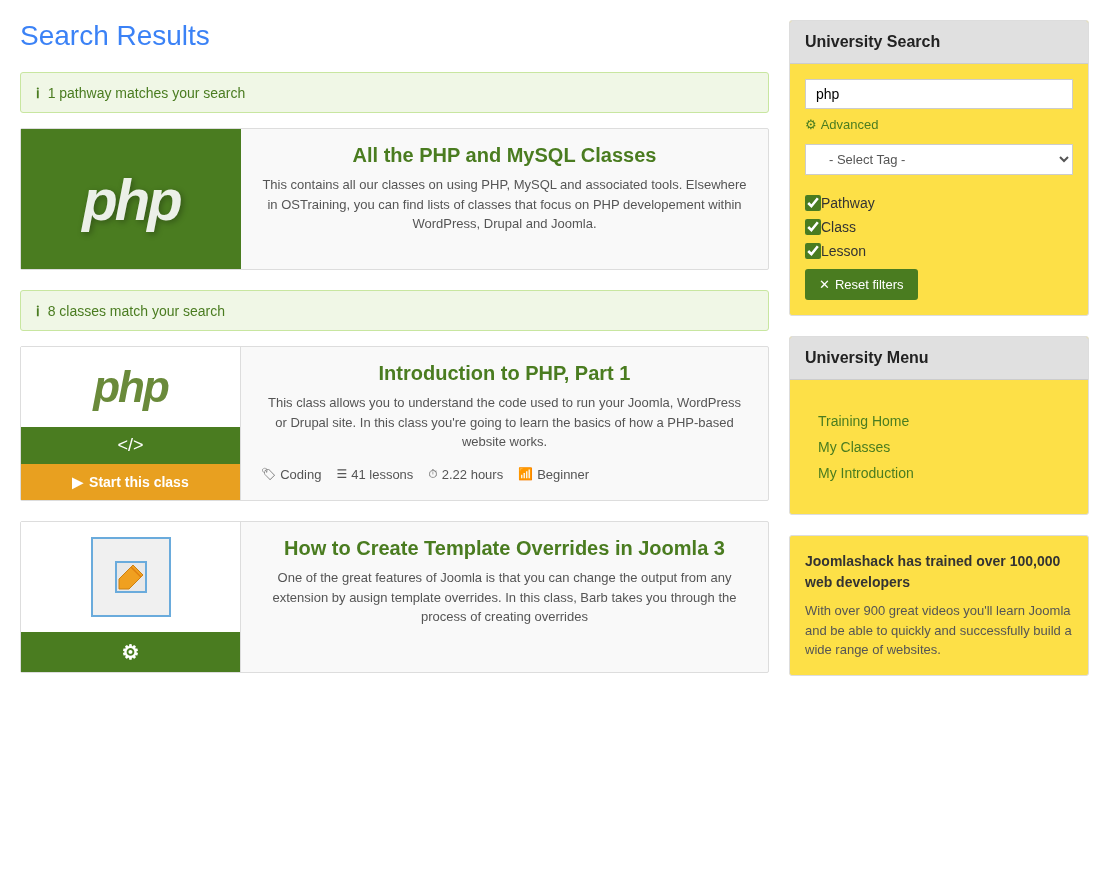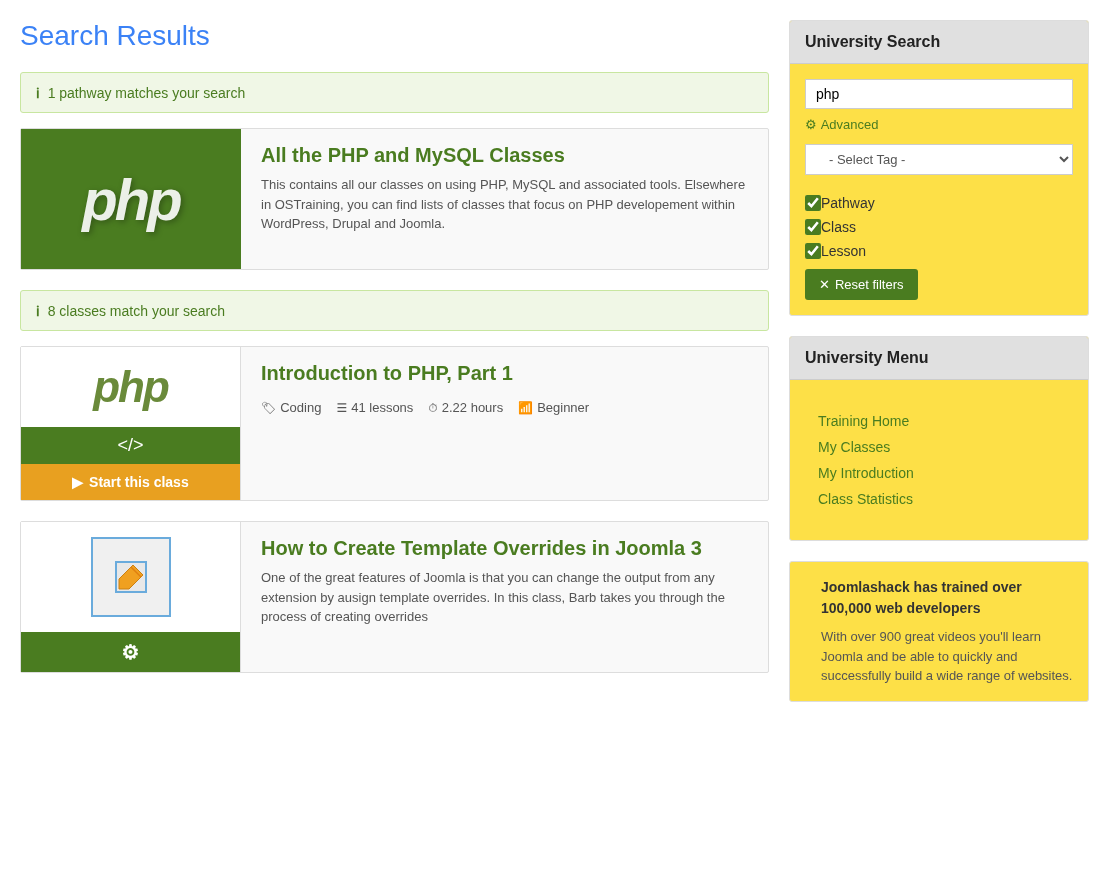--- a/index.html
+++ b/index.html
@@ -45,20 +45,21 @@
       text-align: center;
       display: flex;
       align-items: center;
       justify-content: center;
       gap: 6px;
     }
 
     .result-card-body {
       padding: 15px 20px;
       flex: 1;
+      text-align: center;
     }
     .result-card-body h2 { font-size: 20px; color: #4a7c20; margin-bottom: 8px; }
     .result-card-body p { color: #555; line-height: 1.5; font-size: 13px; }
 
     .class-meta {
       display: flex;
       gap: 15px;
       margin-top: 15px;
       flex-wrap: wrap;
       align-items: center;
@@ -151,21 +152,21 @@
     .menu-link {
       display: block;
       color: #4a7c20;
       text-decoration: none;
       padding: 5px 0;
       font-size: 14px;
     }
 
     .promo-box { padding: 15px; }
     .promo-box p.bold { font-weight: bold; color: #333; margin-bottom: 8px; font-size: 14px; }
-    .promo-box p { color: #555; font-size: 13px; line-height: 1.5; margin-left: 16px; }
+    .promo-box p { color: #555; font-size: 13px; line-height: 1.5; }
 
     
     .php-card-image-wrapper {
       display: flex;
       flex-direction: column;
       width: 220px;
       flex-shrink: 0;
     }
     .php-green-area {
       background: #4a7c20;
@@ -292,20 +293,21 @@
         <div class="second-card-bottom">
           <span class="code-icon">&lt;/&gt;</span>
         </div>
         <button class="start-btn">
           <span>▶</span>
           <span>Start this class</span>
         </button>
       </div>
       <div class="result-card-body">
         <h2>Introduction to PHP, Part 1</h2>
+        <p>This class allows you to understand the code used to run your Joomla, WordPress or Drupal site. In this class you're going to learn the basics of how a PHP-based website works.</p>
         <div class="class-meta">
           <span class="meta-badge">
             <span class="meta-icon">🏷</span>
             <span>Coding</span>
           </span>
           <span class="meta-badge">
             <span class="meta-icon">☰</span>
             <span>41 lessons</span>
           </span>
           <span class="meta-badge">
@@ -377,21 +379,20 @@
         </button>
       </div>
     </div>
 
     <div class="sidebar-box">
       <div class="sidebar-box-header">University Menu</div>
       <div class="university-menu-links">
         <a class="menu-link" href="#">Training Home</a>
         <a class="menu-link" href="#">My Classes</a>
         <a class="menu-link" href="#">My Introduction</a>
-        <a class="menu-link" href="#">Class Statistics</a>
       </div>
     </div>
 
     <div class="sidebar-box">
       <div class="promo-box">
         <p class="bold">Joomlashack has trained over 100,000 web developers</p>
         <p>With over 900 great videos you'll learn Joomla and be able to quickly and successfully build a wide range of websites.</p>
       </div>
     </div>
 

